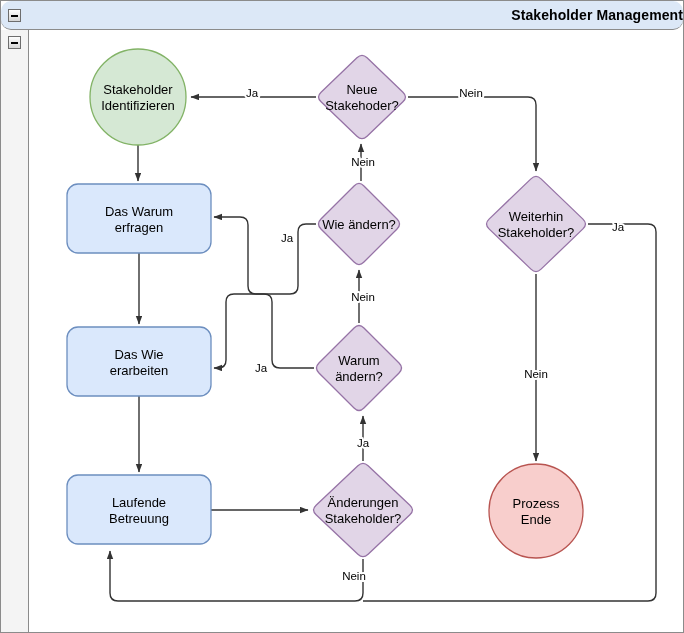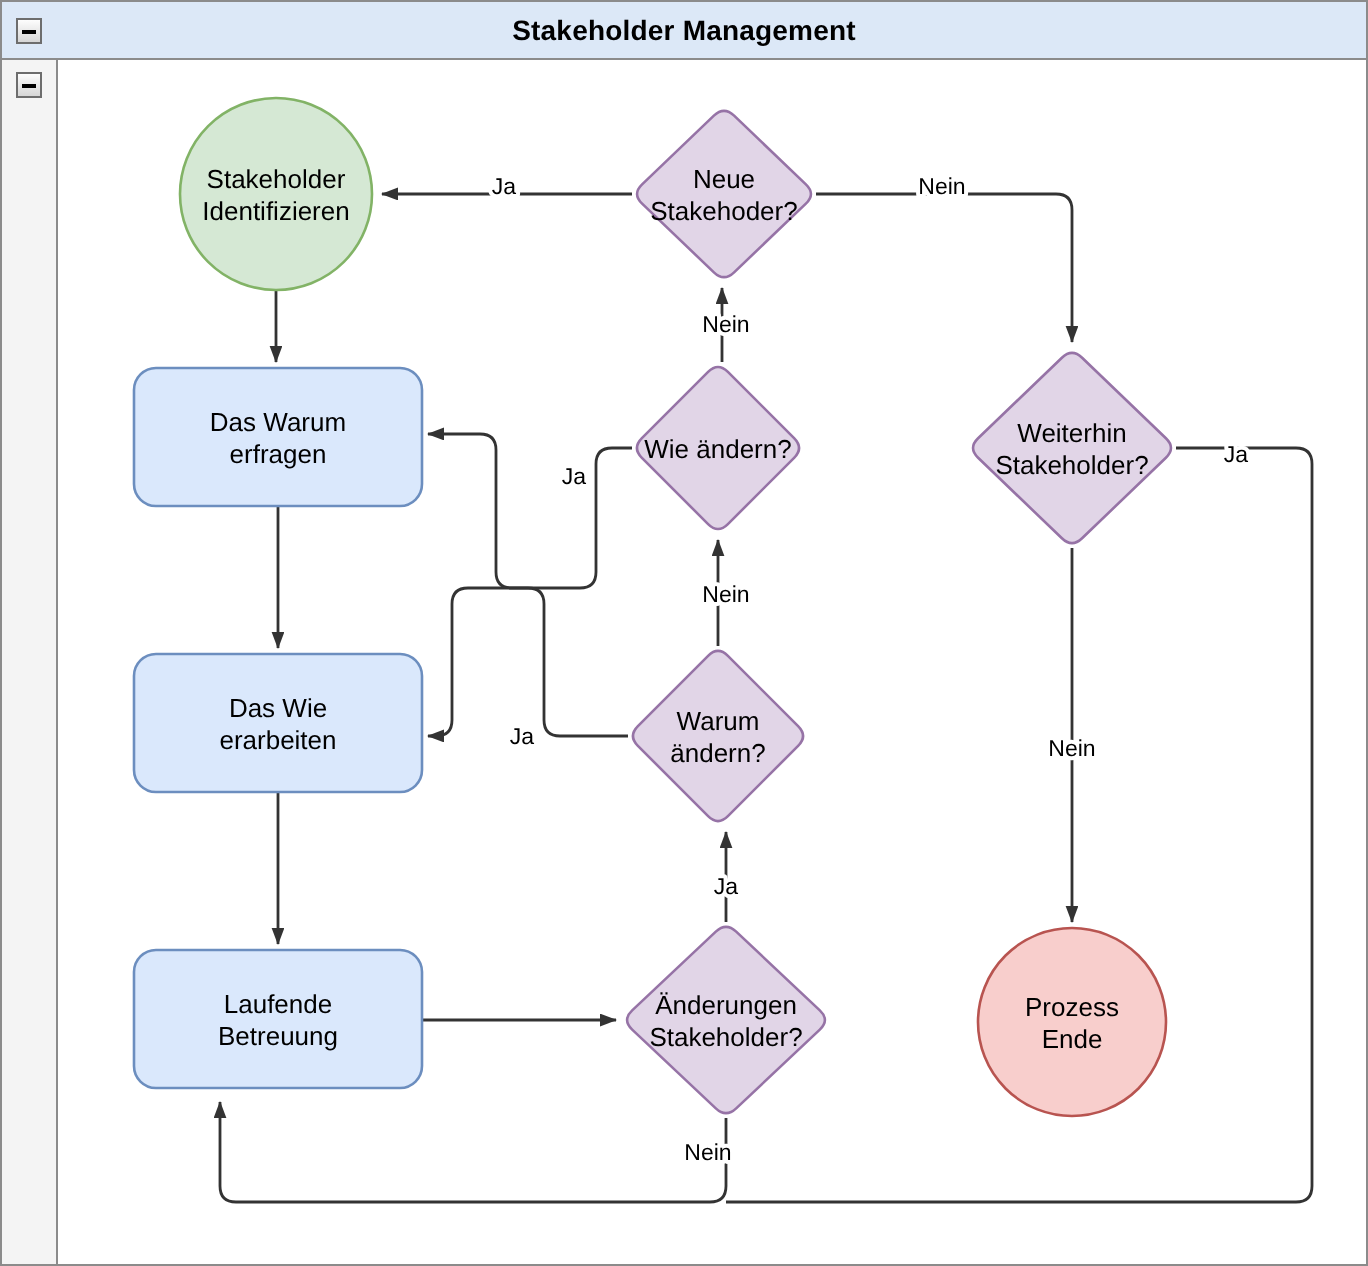--- a/index.html
+++ b/index.html
@@ -31,21 +31,22 @@
   
   .titlebar {
     position: absolute;
     left: 1px; top: 1px;
     width: 682px; height: 29px;
     box-sizing: border-box;
     background: #dce8f7;
     border-bottom: 1px solid #8b8b8b;
     display: flex;
     align-items: center;
-    justify-content: center;
+    justify-content: flex-end;
+    border-radius: 10px;
   }
   .titlebar .title {
     font-size: 14px;
     font-weight: bold;
     color: #000000;
     letter-spacing: 0.1px;
   }
 
   
   .collapse-btn {

